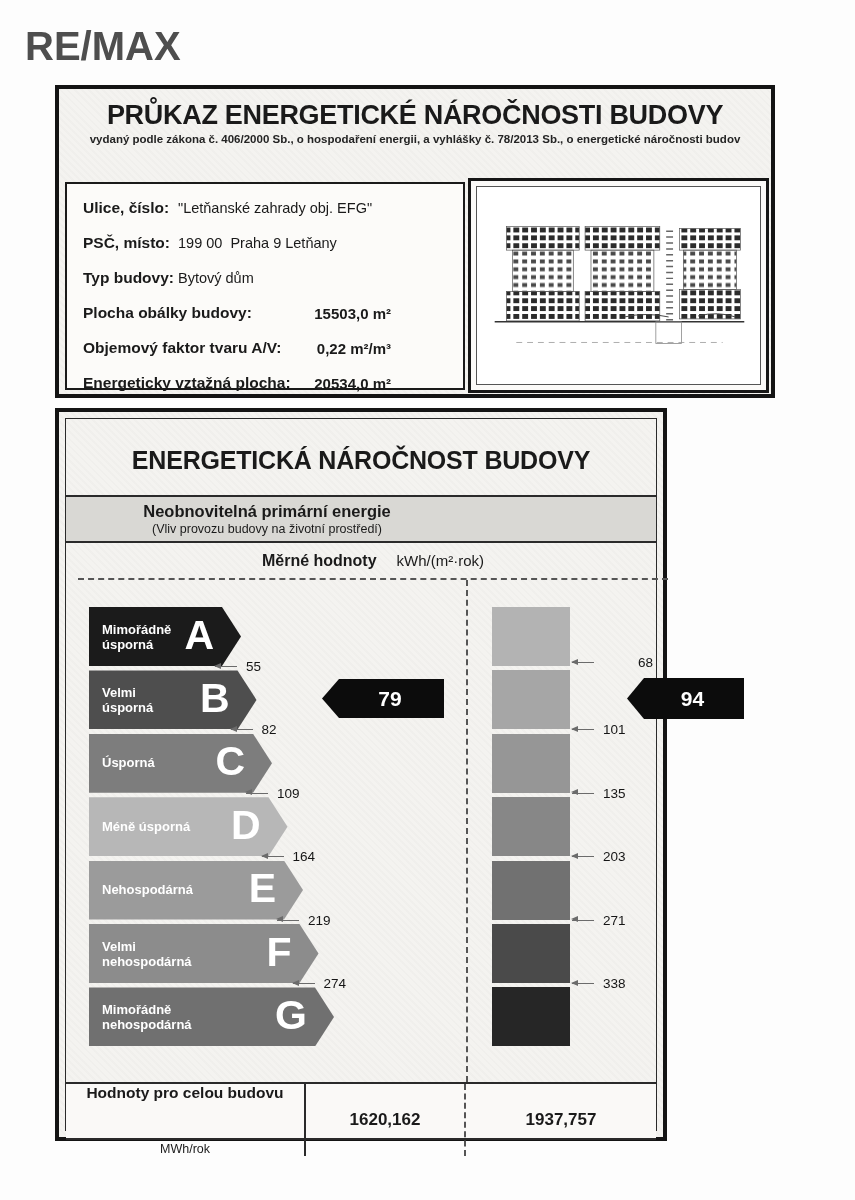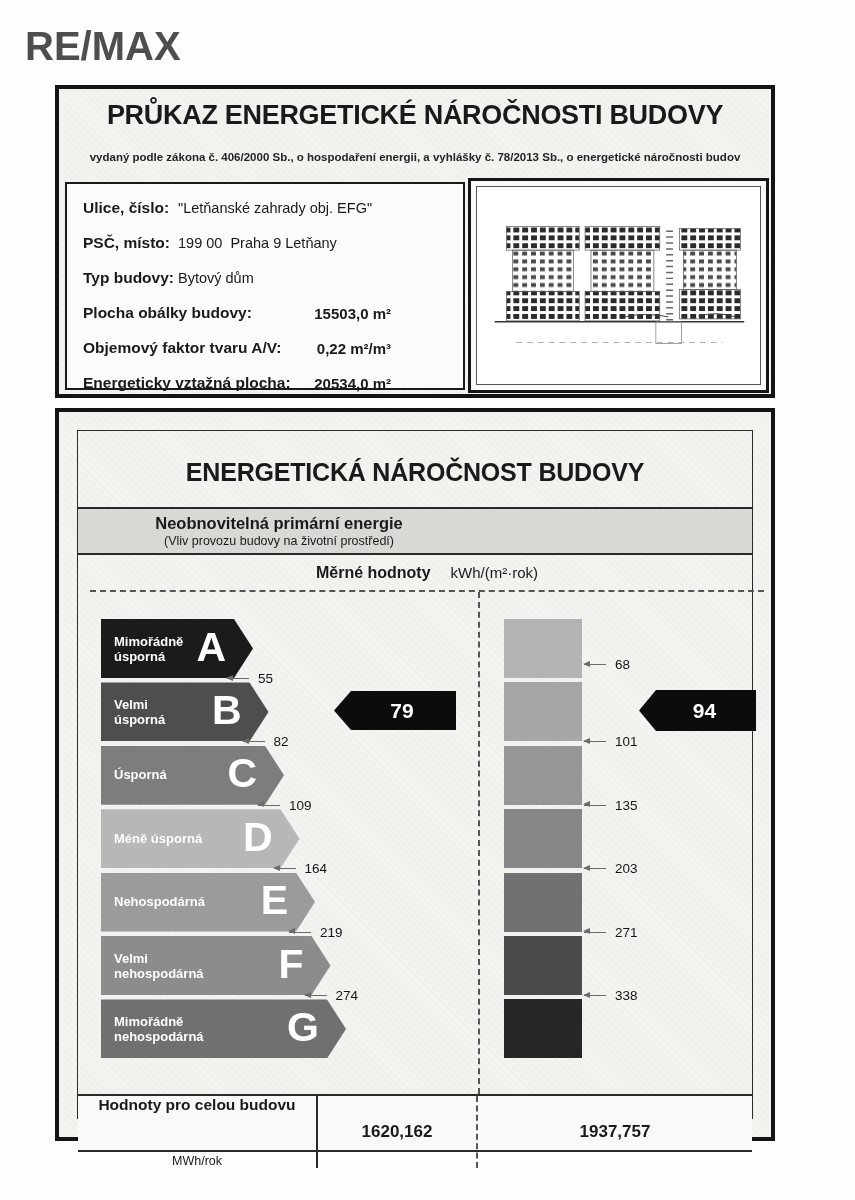--- a/index.html
+++ b/index.html
@@ -13,36 +13,36 @@
     position:absolute; left:25px; top:24px;
     font-size:40px; font-weight:bold; color:#4e4e4e; letter-spacing:0px;
   }
   .panel {
     position:absolute; border:4px solid #141414; background:#f4f3f0;
     background-image: repeating-linear-gradient(45deg, rgba(0,0,0,0.015) 0 2px, transparent 2px 5px);
   }
   
   .panel1 { left:55px; top:85px; width:720px; height:313px; }
   .p1-title { text-align:center; font-size:27px; font-weight:bold; margin-top:11px; letter-spacing:-0.3px; }
-  .p1-sub { text-align:center; font-size:11.5px; font-weight:bold; margin-top:20px; color:#242424; }
+  .p1-sub { text-align:center; font-size:11.5px; font-weight:bold; margin-top:2px; color:#242424; }
   .info-box {
     position:absolute; left:6px; top:93px; width:400px; height:208px;
     background:#fcfbf9; border:2px solid #1a1a1a; padding:15px 0 0 16px;
   }
   .info-row { position:relative; height:35px; font-size:15px; }
   .info-label { font-weight:bold; font-size:15.5px; }
   .info-value { position:absolute; left:95px; top:1px; white-space:pre; font-size:14.5px; }
   .info-value.bold { left:auto; right:72px; font-weight:bold; font-size:15px; }
   .img-box {
     position:absolute; left:409px; top:89px; width:301px; height:215px;
     border:3px solid #161616; background:#fbfaf8; padding:5px;
   }
   .img-box-inner { width:100%; height:100%; border:1px solid #555; background:#fff; overflow:hidden; }
   
-  .panel2 { left:55px; top:408px; width:720px; height:733px; padding:18px; }
+  .panel2 { left:55px; top:408px; width:612px; height:733px; padding:6px; }
   .p2-inner { position:relative; width:100%; height:100%; border:1px solid #2a2a2a; }
   .section-title { text-align:center; font-size:25px; font-weight:bold; padding-top:27px; height:76px; letter-spacing:-0.2px; }
   .header-table {
     position:absolute; left:0; top:76px; width:100%; height:48px;
     background:#d9d8d4; border-top:2px solid #2a2a2a; border-bottom:2px solid #2a2a2a;
     display:grid; grid-template-columns:402px 1fr;
   }
   .header-cell { text-align:center; padding-top:5px; }
   .header-cell.first { border-right:2px dashed #4a4a4a; }
   .header-title { font-size:16.5px; font-weight:bold; }
@@ -174,21 +174,21 @@
             <div class="shape" style="background: rgb(27, 27, 27);"></div>
             <div class="arrow-label">Mimořádně
 úsporná</div>
             <div class="arrow-letter">A</div>
           </div>
           <div class="block" style="top: 27px; left: 426px; width: 78px; height: 59px; background: rgb(179, 179, 179);"></div>
           <div class="tick" style="top: 79px; left: 149px;">
             <span class="tick-arrow"></span>
             <span>55</span>
           </div>
-          <div class="tick" style="top: 65px; left: 506px;">
+          <div class="tick" style="top: 75px; left: 506px; gap: 35px;">
             <span class="tick-arrow"></span>
             <span>68</span>
           </div>
           <div class="scale-arrow" style="top: 90.4px; left: 23px; width: 167.5px; height: 59px;">
             <div class="shape" style="background: rgb(78, 78, 78);"></div>
             <div class="arrow-label">Velmi
 úsporná</div>
             <div class="arrow-letter">B</div>
           </div>
           <div class="block" style="top: 90.4px; left: 426px; width: 78px; height: 59px; background: rgb(166, 166, 166);"></div>

